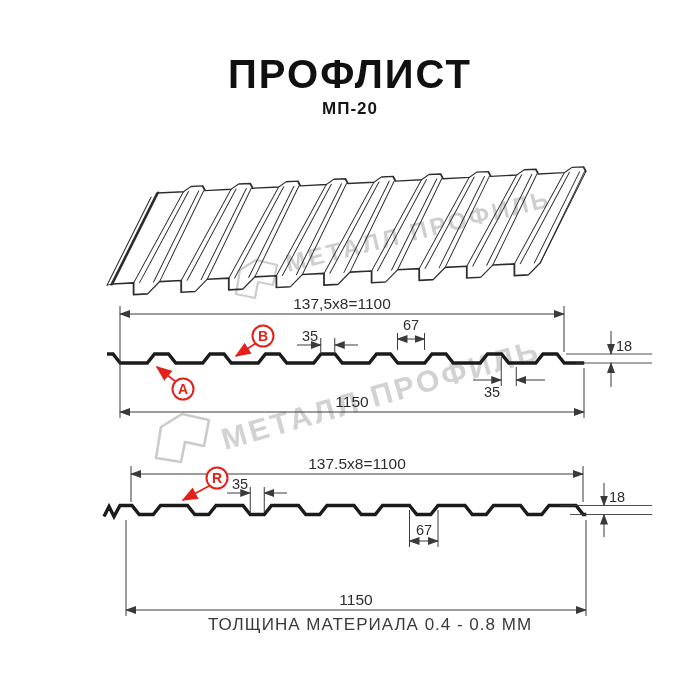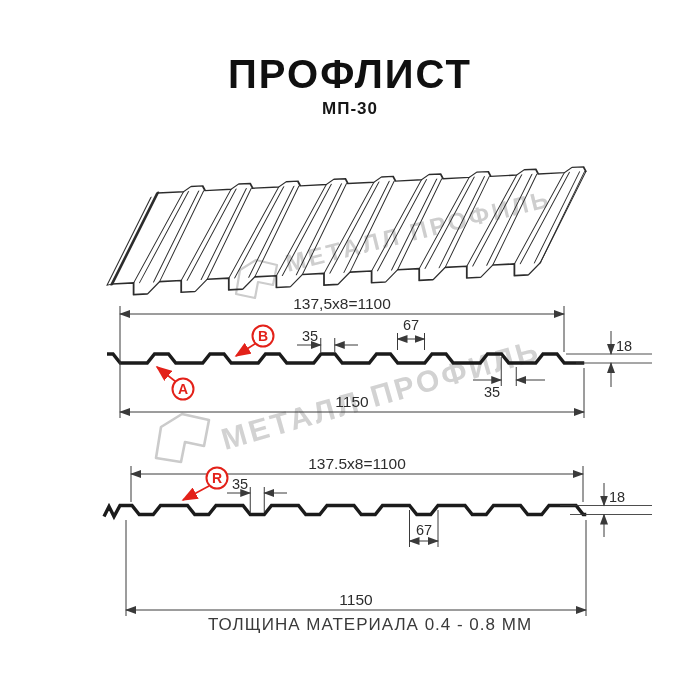--- a/index.html
+++ b/index.html
@@ -16,21 +16,21 @@
   .dimtxt-lg{font-family:"Liberation Sans",sans-serif;font-size:15.5px;fill:#2d2d2d;}
   .redtxt{font-family:"Liberation Sans",sans-serif;font-size:14px;font-weight:700;}
   .wm{font-family:"Liberation Sans",sans-serif;font-weight:700;letter-spacing:3px;}
 </style>
 </head>
 <body>
 
 <div class="stage">
 
   <div class="title">ПРОФЛИСТ</div>
-  <div class="subtitle">МП-30</div>
+  <div class="subtitle">МП-20</div>
 
   <svg width="700" height="700" viewBox="0 0 700 700">
     <defs>
       <marker id="ah" orient="auto-start-reverse" markerWidth="11" markerHeight="8" refX="10" refY="4">
         <path d="M0,0 L11,4 L0,8 Z" fill="#3a3a3a"></path>
       </marker>
       <marker id="ahr" orient="auto" markerWidth="10" markerHeight="8" refX="9" refY="4">
         <path d="M0,0 L10,4 L0,8 Z" fill="#e32119"></path>
       </marker>
     </defs>

